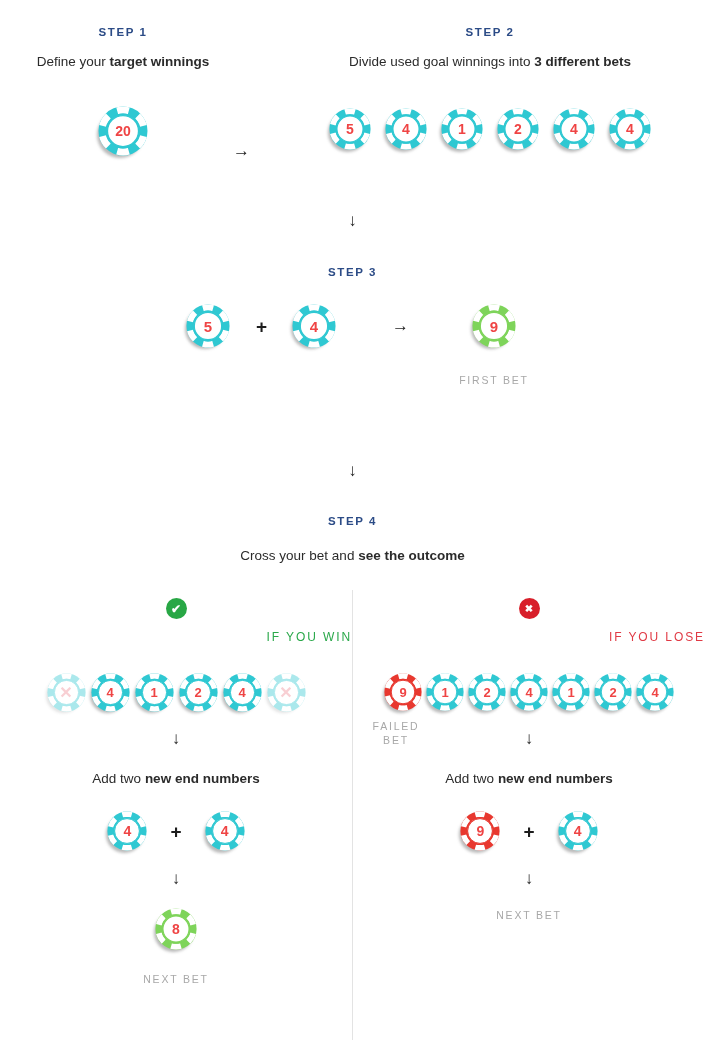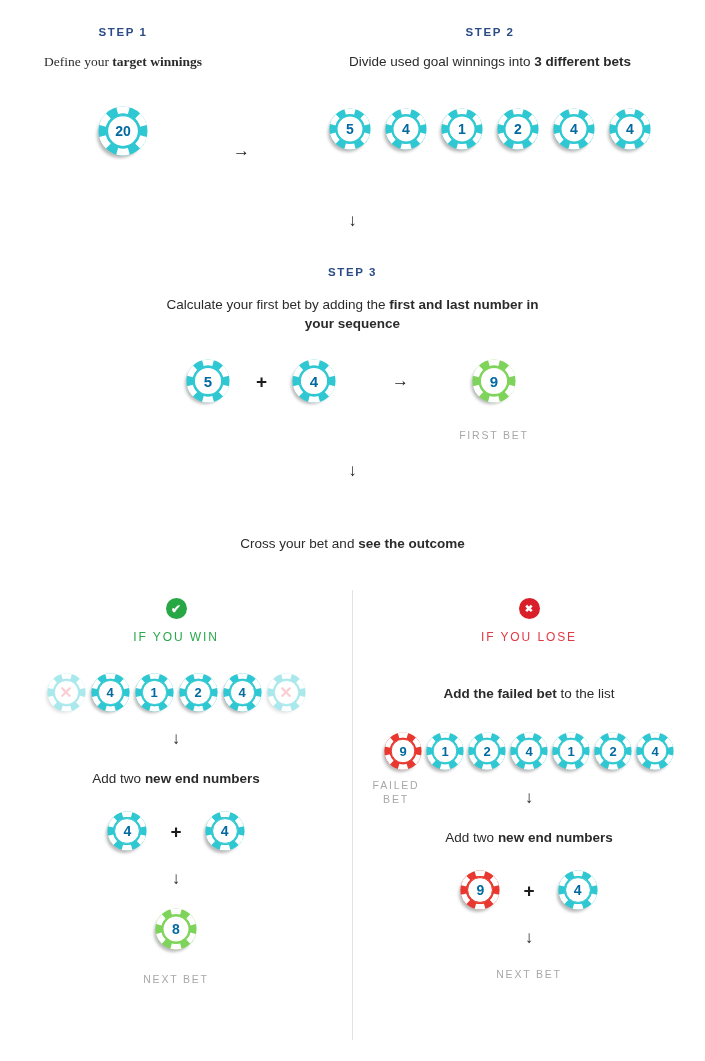--- a/index.html
+++ b/index.html
@@ -71,21 +71,21 @@
     position: relative;
     border-radius: 50%;
     display: block;
   }
   .chip .num {
     position: absolute;
     left: 0; right: 0; top: 0; bottom: 0;
     display: flex;
     align-items: center;
     justify-content: center;
-    color: #0369a1;
+    color: #ef4444;
     font-weight: bold;
     font-family: "Liberation Sans", sans-serif;
     z-index: 4;
     pointer-events: none;
   }
   .chip .shadow {
     position: absolute;
     border-radius: 50%;
     background: rgba(90,90,90,0.42);
     filter: blur(1.6px);
@@ -131,33 +131,33 @@
     margin: 0 auto;
     line-height: 1;
   }
   .badge-win  { background: #28a745; }
   .badge-lose { background: #d81f2a; }
 
   .outcome-title {
     font-size: 12px;
     letter-spacing: 1.9px;
     font-weight: normal;
-    text-align: center;
+    text-align: right;
     text-transform: uppercase;
     margin-top: 11px;
   }
   .title-win  { color: #2aa84a; }
   .title-lose { color: #e03a45; }
 </style>
 </head>
 <body>
 
 <div class="blk" id="step1-block" style="left:28px; top:26px; width:190px;">
   <div class="step-label">STEP 1</div>
-  <div class="step-desc" style="margin-top:14px;font-family:Liberation Serif, serif;">
+  <div class="step-desc" style="margin-top:14px;">
     <span>Define your </span><b>target winnings</b>
   </div>
   <div class="row" style="margin-top:32px; height:56px;">
     <span class="chip js-chip" style="width: 50px; height: 50px;">
         <span class="shadow" style="width: 46px; height: 46px; left: -1px; top: 6px;"></span>
         <span class="disc">
           <svg viewBox="0 0 100 100" width="50" height="50" style="display:block;position:relative;z-index:2">
     <circle cx="50" cy="50" r="49" fill="#2fc8d2"></circle>
     <path d="M36.493769564967046 2.898176899022374 A49 49 0 0 1 63.50623043503296 2.898176899022374 L59.64730745359497 16.35584064215884 A35 35 0 0 0 40.35269254640503 16.35584064215884 Z" fill="#ffffff"></path>
             <path d="M84.03826015249086 14.752349783406096 A49 49 0 0 1 97.54449058752382 38.145827115616285 L83.96035041965987 41.53273365401163 A35 35 0 0 0 74.3130429660649 24.823106988147213 Z" fill="#ffffff"></path>
@@ -291,23 +291,20 @@
         </span>
         <span class="num" style="font-size: 14px;">4</span>
       </span>
     </div>
 </div>
 
 <div class="blk arrow-down" style="left:0; top:212px; width:705px;">↓</div>
 
 <div class="blk" id="step3-block" style="left:0; top:266px; width:705px;">
   <div class="step-label">STEP 3</div>
-  <div class="step-desc" style="margin-top:17px; padding:0 165px;">
-    <span>Calculate your first bet by adding the </span><b>first and last number in your sequence</b>
-  </div>
 
   <div style="position:relative; height:60px; margin-top:22px;">
     <span class="chip js-chip" style="position: absolute; left: 186px; top: 4px; width: 44px; height: 44px;">
         <span class="shadow" style="width: 40.48px; height: 40.48px; left: -1px; top: 5px;"></span>
         <span class="disc">
           <svg viewBox="0 0 100 100" width="44" height="44" style="display:block;position:relative;z-index:2">
     <circle cx="50" cy="50" r="49" fill="#2fc8d2"></circle>
     <path d="M36.493769564967046 2.898176899022374 A49 49 0 0 1 63.50623043503296 2.898176899022374 L59.64730745359497 16.35584064215884 A35 35 0 0 0 40.35269254640503 16.35584064215884 Z" fill="#ffffff"></path>
             <path d="M84.03826015249086 14.752349783406096 A49 49 0 0 1 97.54449058752382 38.145827115616285 L83.96035041965987 41.53273365401163 A35 35 0 0 0 74.3130429660649 24.823106988147213 Z" fill="#ffffff"></path>
             <path d="M97.54449058752382 61.854172884383715 A49 49 0 0 1 84.03826015249086 85.24765021659391 L74.3130429660649 75.17689301185278 A35 35 0 0 0 83.96035041965987 58.46726634598837 Z" fill="#ffffff"></path>
@@ -359,20 +356,21 @@
         </span>
         <span class="num" style="font-size: 15px;">9</span>
       </span>
     <span class="caption" style="position:absolute; left:424px; top:73px; width:140px;">FIRST BET</span>
   </div>
 </div>
 
 <div class="blk arrow-down" style="left:0; top:462px; width:705px;">↓</div>
 
 <div class="blk" id="step4-block" style="left:0; top:515px; width:705px;">
+  <div class="step-label">STEP 4</div>
   <div class="step-desc" style="margin-top:19px;">
     <span>Cross your bet and </span><b>see the outcome</b>
   </div>
 </div>
 
 <div id="col-divider"></div>
 
 <div class="blk" id="win-col" style="left:0px; top:598px; width:352px;">
   <div class="outcome-badge badge-win">
     <span>✔</span>
@@ -561,23 +559,20 @@
   </div>
   <div class="caption" style="margin-top:21px;">NEXT BET</div>
 </div>
 
 <div class="blk" id="lose-col" style="left:353px; top:598px; width:352px;">
   <div class="outcome-badge badge-lose">
     <span style="font-size:10px;">✖</span>
   </div>
   <div class="outcome-title title-lose">IF YOU LOSE</div>
 
-  <div class="step-desc" style="margin-top:40px;">
-    <b>Add the failed bet</b><span> to the list</span>
-  </div>
 
   <div style="position:relative;">
     <div class="row js-chip-row" style="margin-top:26px; height:44px;">
         <span class="chip" style="width: 38px; height: 38px;">
           <span class="shadow" style="width: 34.96px; height: 34.96px; left: -1px; top: 5px;"></span>
           <span class="disc">
             <svg viewBox="0 0 100 100" width="38" height="38" style="display:block;position:relative;z-index:2">
     <circle cx="50" cy="50" r="49" fill="#e8382f"></circle>
     <path d="M36.493769564967046 2.898176899022374 A49 49 0 0 1 63.50623043503296 2.898176899022374 L59.64730745359497 16.35584064215884 A35 35 0 0 0 40.35269254640503 16.35584064215884 Z" fill="#ffffff"></path>
               <path d="M84.03826015249086 14.752349783406096 A49 49 0 0 1 97.54449058752382 38.145827115616285 L83.96035041965987 41.53273365401163 A35 35 0 0 0 74.3130429660649 24.823106988147213 Z" fill="#ffffff"></path>

